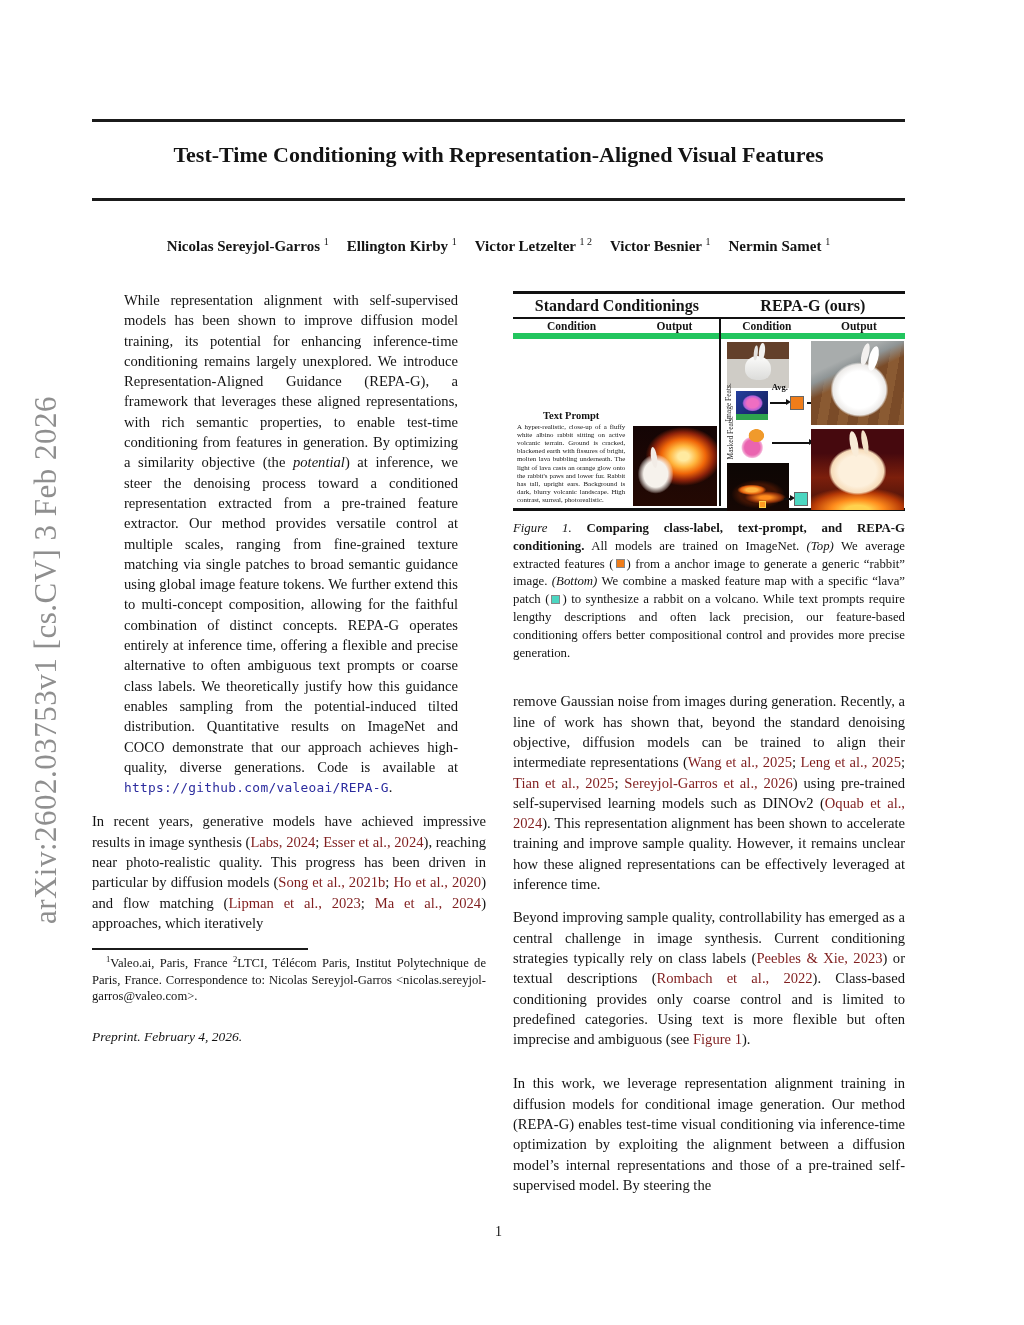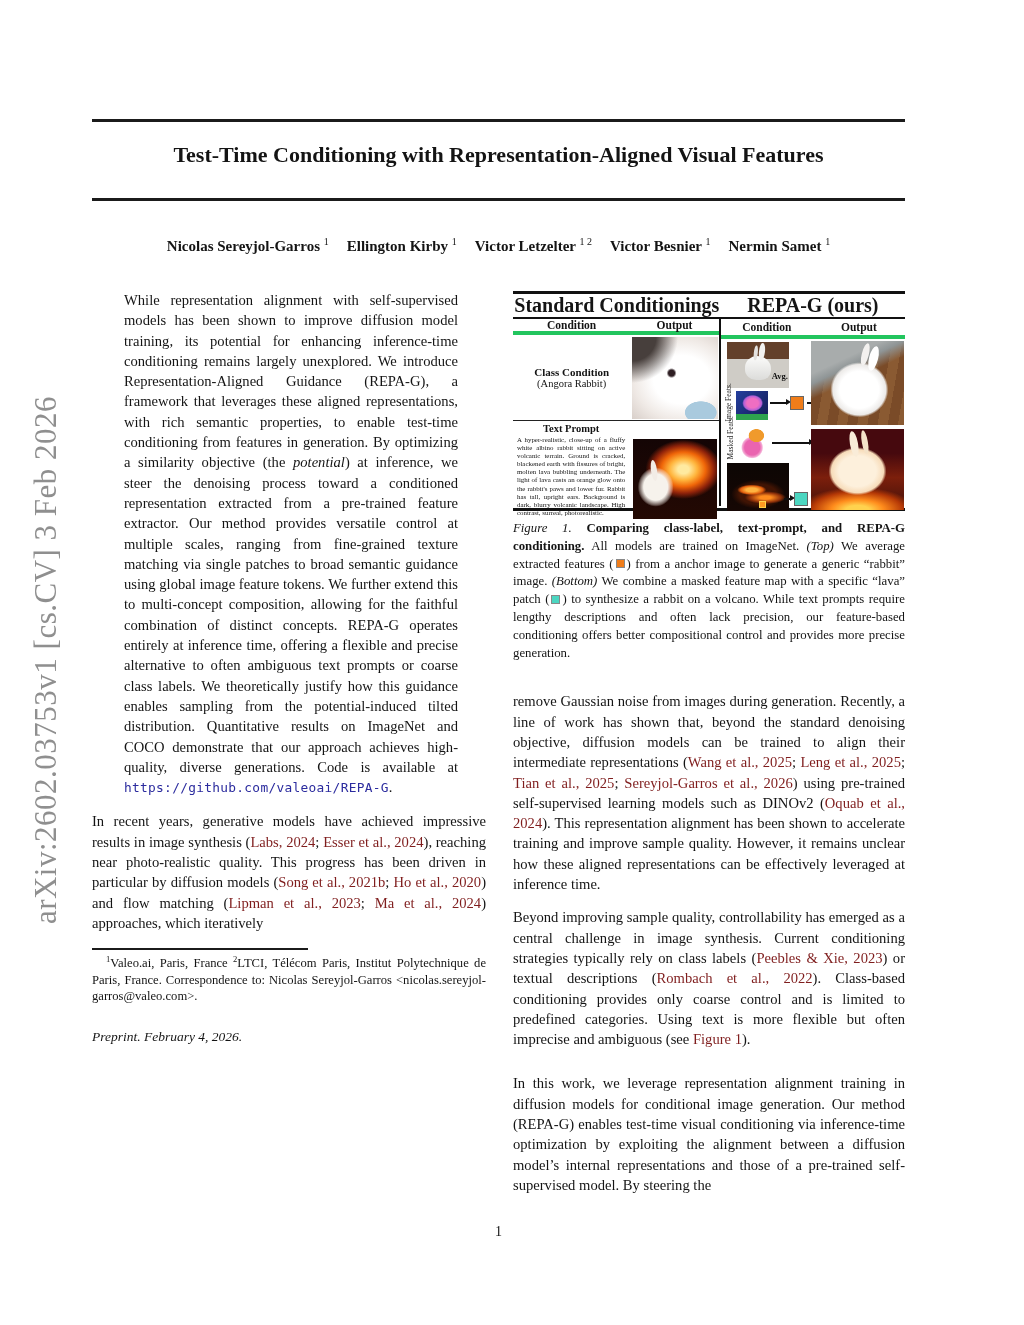--- a/index.html
+++ b/index.html
@@ -45,26 +45,26 @@
   .sup{ vertical-align:super; font-size:68%; line-height:0; }
   .sq{ display:inline-block; width:9px; height:9px; border:1px solid #888; vertical-align:-0.5px; margin:0 2px; }
   .sq-orange{ background:#f07d1a; }
   .sq-teal{ background:#4bd6c1; }
 
   
   .fig-table{ height:220px; border-top:3px solid #111; border-bottom:3px solid #111;
     font-family:"Liberation Serif", serif; }
   .fig-group-row{ height:25px; display:flex; border-bottom:2px solid #111; }
   .fig-group-cell{ display:flex; align-items:center; justify-content:center;
-    font-weight:bold; font-size:20px; }
+    font-weight:bold; font-size:16px; }
   .fgc-left{ width:53%; } .fgc-right{ width:47%; }
   .fig-lower{ display:flex; height:187px; }
   .fig-half-left{ width:53%; border-right:2px solid #111; display:flex; flex-direction:column; }
   .fig-half-right{ width:47%; display:flex; flex-direction:column; }
-  .fig-sub{ height:20px; border-bottom:4px solid #22c55e; display:flex; align-items:center; }
+  .fig-sub{ height:20px; border-bottom:6px solid #22c55e; display:flex; align-items:center; }
   .fig-sub span{ font-weight:bold; font-size:11.5px; text-align:center; }
   .fhl-c1{ width:57%; } .fhl-c2{ width:43%; }
   .fhr-c1{ width:50%; } .fhr-c2{ width:50%; }
   .fig-left-body{ flex:1; display:flex; flex-direction:column; }
   .fl-row1{ height:86px; display:flex; align-items:center; border-bottom:1.5px solid #222; }
   .fl-row2{ flex:1; display:flex; align-items:flex-end; }
   .cc-cell{ width:57%; text-align:center; padding:0 4px; }
   .cc-title{ font-weight:bold; font-size:11px; }
   .cc-sub{ font-size:10.5px; }
   .tp-cell{ width:57%; padding:2px 5px 2px 4px; }
@@ -99,21 +99,21 @@
     transform:rotate(6deg); box-shadow:-6px 2px 0 -1px #e4e2df; }
   .vlabel{ position:absolute; font-size:7.5px; color:#222;
     transform:rotate(-90deg); white-space:nowrap; }
   .vlabel-image-feats{ left:-9px; top:62px; width:32px; text-align:center; }
   .vlabel-masked-feats{ left:-7px; top:100px; width:32px; text-align:center; }
   .img-feats{ position:absolute; left:15px; top:52px; width:32px; height:29px;
     background:
       radial-gradient(ellipse 45% 40% at 52% 42%, #ef6ec2 0 40%, #b25fd6 62%, transparent 72%),
       linear-gradient(0deg, #2ea34e 0 22%, transparent 22%),
       linear-gradient(130deg, #253f9e, #131c55); }
-  .avg-label{ position:absolute; left:51px; top:32px; font-weight:bold; font-size:8.5px; }
+  .avg-label{ position:absolute; left:51px; top:43px; font-weight:bold; font-size:8.5px; }
   .img-masked-feats{ position:absolute; left:18px; top:88px; width:30px; height:33px;
     border-radius:42% 58% 55% 45%;
     background:
       radial-gradient(ellipse 42% 32% at 58% 26%, #f09a2c 0 58%, transparent 64%),
       radial-gradient(ellipse 46% 42% at 44% 62%, #ea64b0 0 55%, rgba(234,100,176,.55) 72%, transparent 80%); }
   .img-lava-field{ position:absolute; left:6px; top:124px; width:62px; height:48px;
     background:
       radial-gradient(ellipse 30% 14% at 40% 56%, #ffb440 0 30%, #e05c0c 60%, transparent 78%),
       radial-gradient(ellipse 45% 18% at 62% 72%, #ff8c1e 0 20%, #93330a 55%, transparent 74%),
       radial-gradient(ellipse 60% 42% at 50% 65%, #401404 0 50%, transparent 72%),
@@ -190,29 +190,20 @@
         <div class="fig-group-cell fgc-left">Standard Conditionings</div>
         <div class="fig-group-cell fgc-right">REPA-G (ours)</div>
       </div>
       <div class="fig-lower">
         <div class="fig-half-left">
           <div class="fig-sub">
             <span class="fhl-c1">Condition</span>
             <span class="fhl-c2">Output</span>
           </div>
           <div class="fig-left-body">
-            <div class="fl-row1">
-              <div class="cc-cell">
-                <div class="cc-title">Class Condition</div>
-                <div class="cc-sub">(Angora Rabbit)</div>
-              </div>
-              <div class="fl-img-cell">
-                <div class="ph img-angora"></div>
-              </div>
-            </div>
             <div class="fl-row2">
               <div class="tp-cell">
                 <div class="tp-title">Text Prompt</div>
                 <div class="tp-body">A hyper-realistic, close-up of a fluffy white albino rabbit sitting on active volcanic terrain. Ground is cracked, blackened earth with fissures of bright, molten lava bubbling underneath. The light of lava casts an orange glow onto the rabbit's paws and lower fur. Rabbit has tall, upright ears. Background is dark, blurry volcanic landscape. High contrast, surreal, photorealistic.</div>
               </div>
               <div class="fl-img-cell">
                 <div class="ph img-lava-rabbit"></div>
               </div>
             </div>
           </div>

